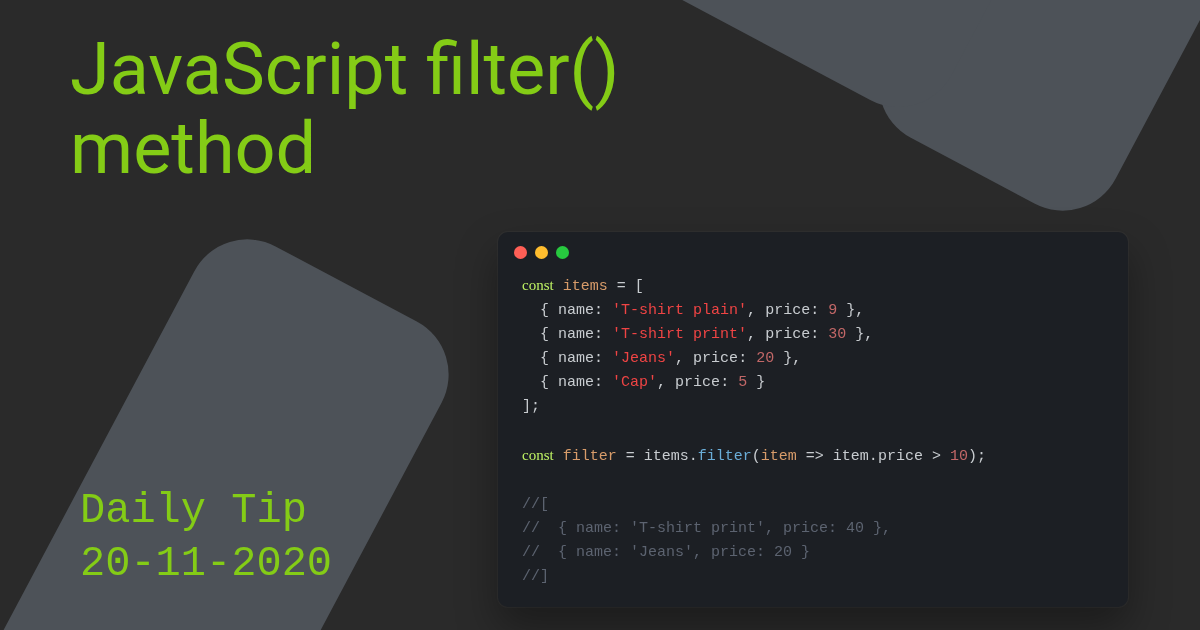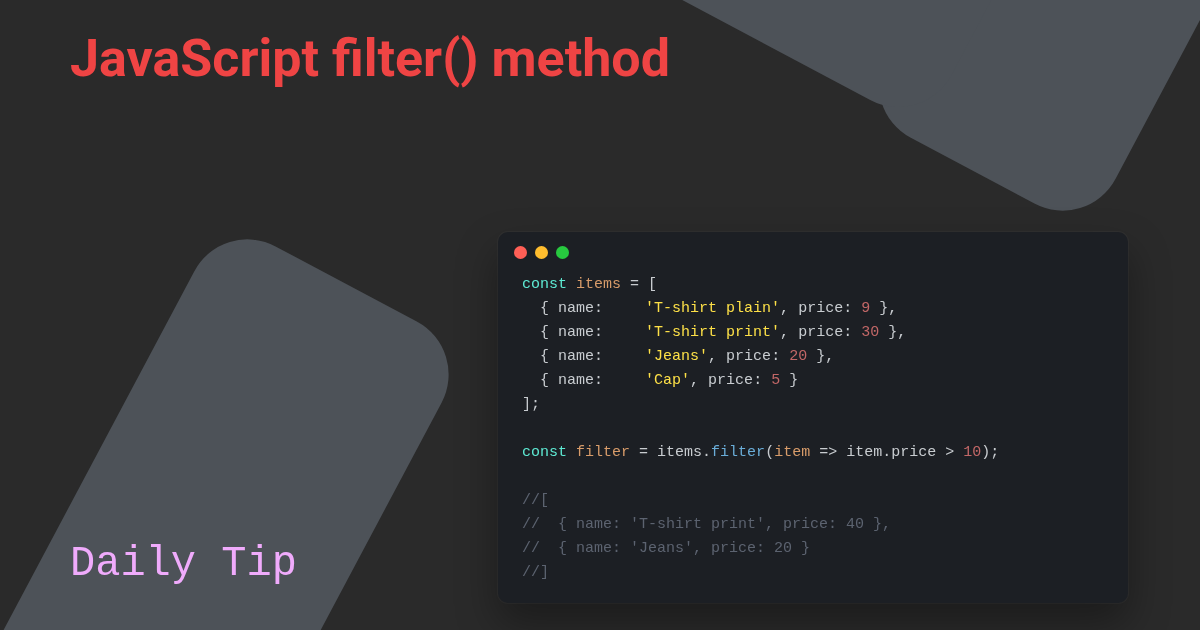--- a/index.html
+++ b/index.html
@@ -34,33 +34,33 @@
     width: 280px;
     height: 360px;
     right: 230px;
     top: -260px;
     transform: rotate(-62deg);
   }
   .title {
     position: absolute;
     left: 70px;
     top: 30px;
-    font-size: 52px;
-    font-weight: 700;
-    color: #ef4444;
+    font-size: 72px;
+    font-weight: 400;
+    color: #84cc16;
     line-height: 1.1;
     max-width: 720px;
   }
   .subtitle {
     position: absolute;
-    left: 70px;
+    left: 80px;
     bottom: 40px;
     font-family: "SFMono-Regular", Consolas, "Liberation Mono", Menlo, monospace;
     font-size: 42px;
-    color: #f0abfc;
+    color: #84cc16;
     line-height: 1.25;
   }
   .code-window {
     position: absolute;
     right: 72px;
     top: 232px;
     width: 630px;
     background: #1c1f24;
     border-radius: 10px;
     box-shadow: 0 0 0 1px rgba(255,255,255,0.03), 0 20px 40px rgba(0,0,0,0.35);
@@ -80,39 +80,40 @@
   .dot.yellow { background: #ffbd2e; }
   .dot.green { background: #27c93f; }
   .code {
     font-family: "SFMono-Regular", Consolas, "Liberation Mono", Menlo, monospace;
     font-size: 15px;
     line-height: 1.6;
     padding: 4px 24px 0;
     white-space: pre;
     color: #c8ccd0;
   }
-  .tok-kw { color: #5eead4; }
+  .tok-kw { color: #bef264; font-family: Liberation Serif, serif; }
   .tok-id { color: #d89c6a; }
   .tok-fn { color: #6aadd8; }
-  .tok-str { color: #fde047; margin-left: 33px; }
+  .tok-str { color: #ef4444; }
   .tok-num { color: #c26767; }
   .tok-punc { color: #c8ccd0; }
   .tok-comment { color: #5c6370; }
 </style>
 </head>
 <body>
 
 <div class="bg-shape shape-1"></div>
 <div class="bg-shape shape-2"></div>
 <div class="bg-shape shape-3"></div>
 
 <h1 class="title">JavaScript filter() method</h1>
 
 <div class="subtitle">
   <div>Daily Tip</div>
+  <div>20-11-2020</div>
 </div>
 
 <div class="code-window">
   <div class="titlebar">
     <span class="dot red"></span>
     <span class="dot yellow"></span>
     <span class="dot green"></span>
   </div>
   <div class="code" id="code-block"><span class="tok-kw">const</span> <span class="tok-id">items</span> <span class="tok-punc">=</span> <span class="tok-punc">[</span>
   <span class="tok-punc">{</span> name<span class="tok-punc">:</span> <span class="tok-str">'T-shirt plain'</span><span class="tok-punc">,</span> price<span class="tok-punc">:</span> <span class="tok-num">9</span> <span class="tok-punc">}</span>,

